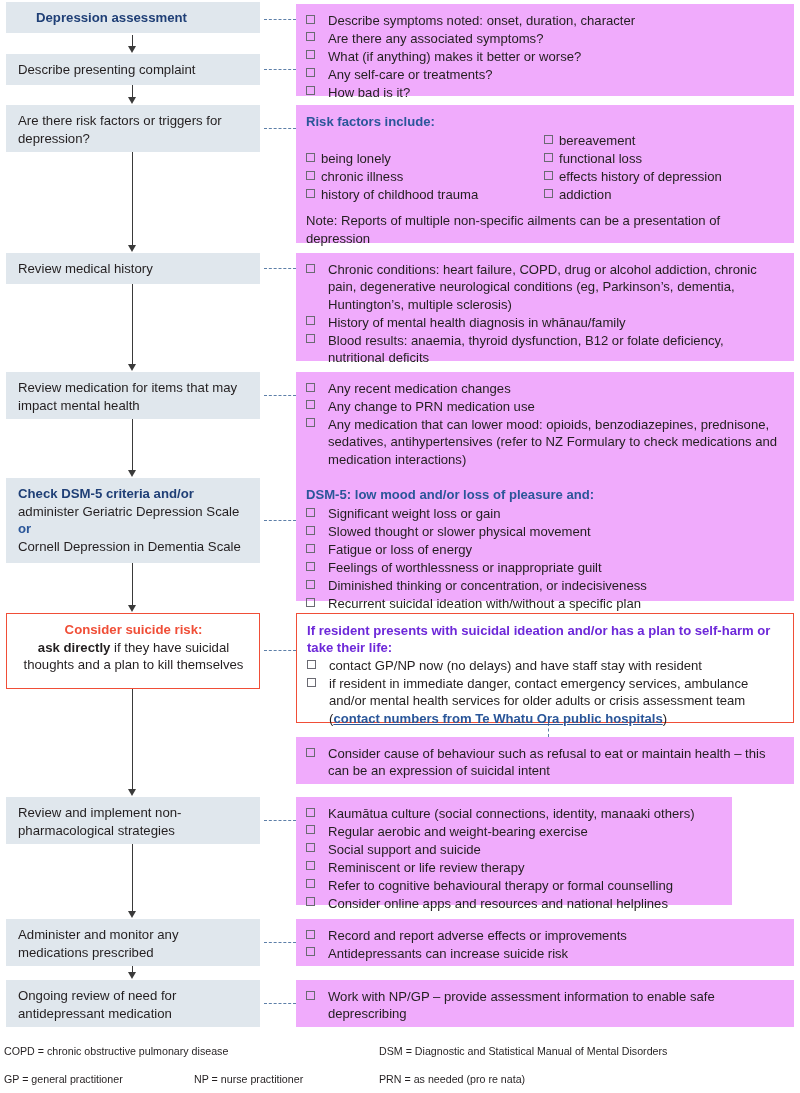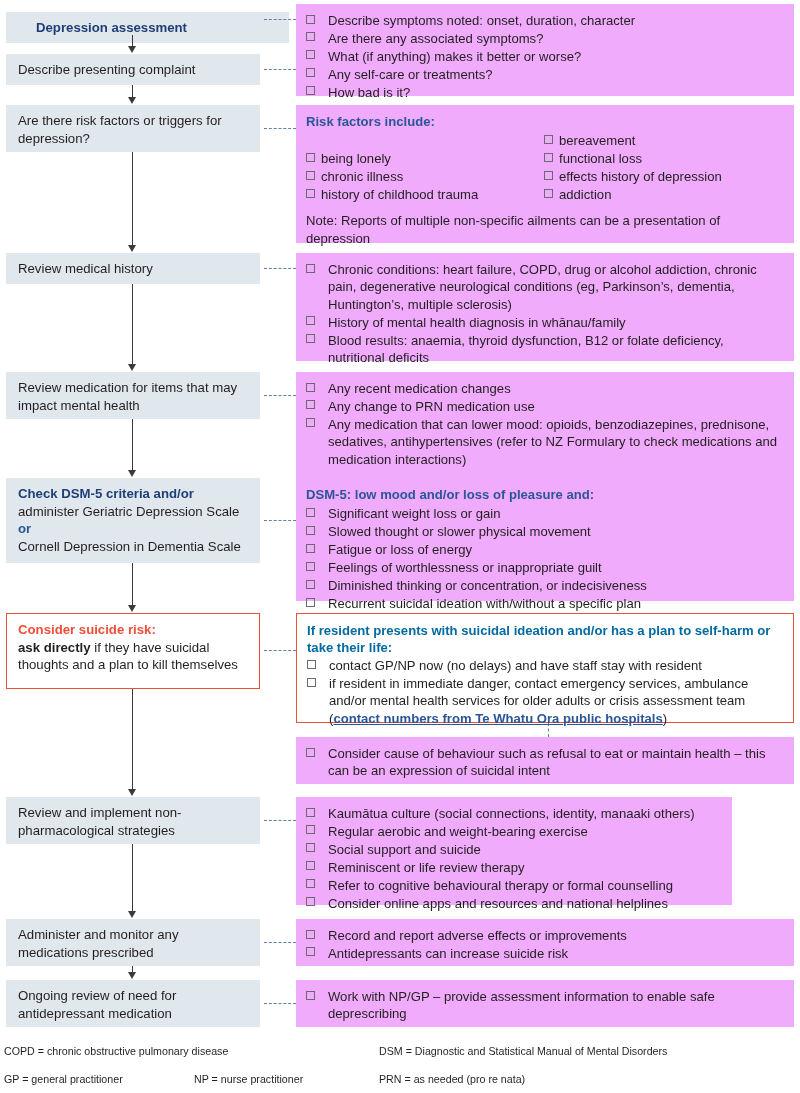--- a/index.html
+++ b/index.html
@@ -22,20 +22,21 @@
     padding:7px 10px 7px 12px;
     font-size:13.2px;
     line-height:1.33;
     color:#231f20;
     box-sizing:border-box;
   }
   .lbox.alert{
     background:#ffffff;
     border:1.6px solid #f04e37;
     padding:7px 10px 24px 11px;
+    text-align:center;
   }
   .lbox .hdr{color:#1f3f76;font-weight:bold;}
   .lbox .hdr-red{color:#f04e37;font-weight:bold;}
   .lbox .b{font-weight:bold;color:#231f20;}
   .lbox .blue-b{color:#2a5699;font-weight:bold;}
 
   
   .rbox{
     background:#f0abfc;
     box-sizing:border-box;
@@ -43,21 +44,21 @@
     font-size:13.1px;
     line-height:1.335;
     color:#231f20;
   }
   .rbox.alert{
     background:#ffffff;
     border:1.6px solid #f04e37;
     padding:8px 12px 9px 10px;
   }
   .rbox .rhdr{color:#2a5699;font-weight:bold;display:block;margin-bottom:2px;}
-  .rbox .rhdr-red{color:#0369a1;font-weight:bold;display:block;margin-bottom:1px;line-height:1.3;}
+  .rbox .rhdr-red{color:#6d28d9;font-weight:bold;display:block;margin-bottom:1px;line-height:1.3;}
 
   
   ul.cl{list-style:none;margin:0;padding:0;}
   ul.cl li{
     position:relative;
     padding-left:22px;
     margin:0 0 0.5px 0;
     line-height:1.335;
   }
   ul.cl li .cb{
@@ -106,21 +107,21 @@
     white-space:nowrap;
     transform:scaleX(0.92);
     transform-origin:left center;
   }
 </style>
 </head>
 <body>
 
 <div class="canvas">
 
-  <div class="node lbox" style="left:6px;top:12px;width:283px;height:31px;padding-left:30px;">
+  <div class="node lbox" style="left:6px;top:2px;width:254px;height:31px;padding-left:30px;">
     <span class="hdr">Depression assessment</span>
   </div>
 
   <div class="node lbox" style="left:6px;top:54px;width:254px;height:31px;">
     <span>Describe presenting complaint</span>
   </div>
 
   <div class="node lbox" style="left:6px;top:105px;width:254px;height:47px;">
     <span>Are there risk factors or triggers for depression?</span>
   </div>

